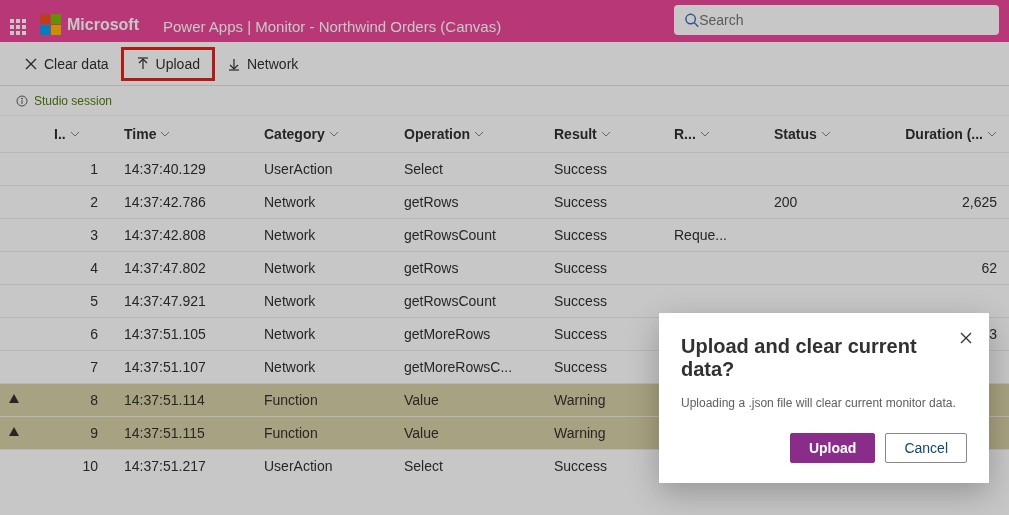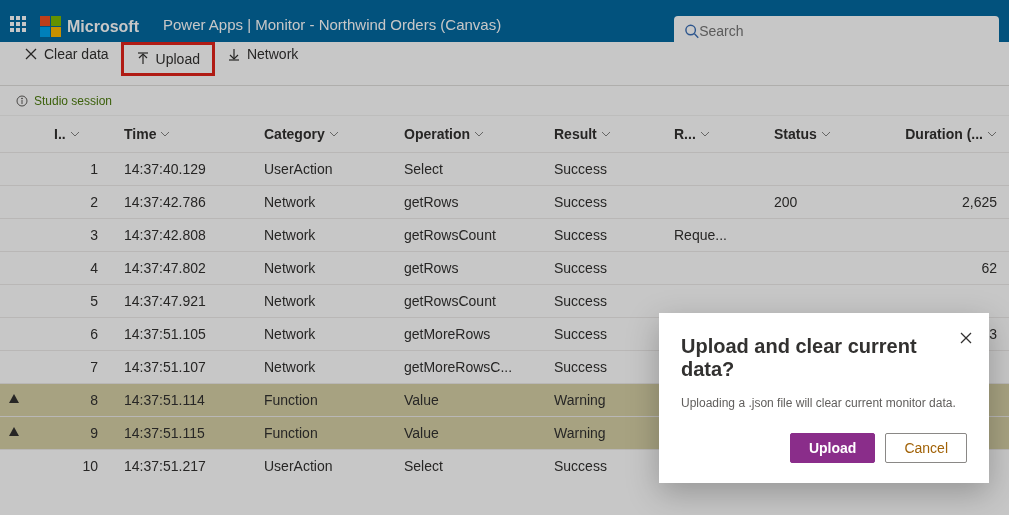--- a/index.html
+++ b/index.html
@@ -1,29 +1,29 @@
 <!DOCTYPE html>
 <html><head>
 <meta charset="utf-8">
 <style>
   * { box-sizing: border-box; margin: 0; padding: 0; }
   body { font-family: "Segoe UI", Arial, sans-serif; font-size: 14px; background: #fff; width: 1009px; height: 515px; overflow: hidden; position: relative; color: #323130; }
 
-  .topbar { background: #0369a1; color: #fff; height: 42px; display: flex; align-items: flex-start; padding: 16px 10px; gap: 14px; }
+  .topbar { background: #ec4899; color: #fff; height: 42px; display: flex; align-items: flex-end; padding: 7px 10px; gap: 14px; }
   .waffle { display: grid; grid-template-columns: repeat(3,4px); grid-template-rows: repeat(3,4px); gap: 2px; }
   .waffle span { background: #fff; width: 4px; height: 4px; }
   .ms-logo { display: flex; align-items: center; gap: 6px; font-weight: 600; font-size: 16px; }
   .ms-squares { display: grid; grid-template-columns: 10px 10px; grid-template-rows: 10px 10px; gap: 1px; }
   .sq1{background:#f25022}.sq2{background:#7fba00}.sq3{background:#00a4ef}.sq4{background:#ffb900}
   .app-title { font-size: 15px; color:#fff; margin-left: 10px;}
   .search-wrap { margin-left: auto; display:flex; align-items:center; background:#fff; color:#666; height:30px; width:325px; border-radius:4px; padding:0 10px; gap:0;}
   .search-wrap svg { width:16px; height:16px; }
   .search-wrap input { border:none; outline:none; font-size:14px; width:100%; }
 
-  .toolbar { height: 44px; display:flex; align-items:flex-start; gap: 2px; padding: 0 14px; border-bottom: 1px solid #e1dfdd; }
+  .toolbar { height: 44px; display:flex; align-items:center; gap: 2px; padding: 0 14px; border-bottom: 1px solid #e1dfdd; }
   .tb-btn { display:flex; align-items:center; gap:6px; padding: 4px 10px; color:#323130; cursor:pointer; background:transparent; border:none; font-size:14px;}
   .tb-btn svg { width:14px; height:14px; }
   .hl-box { border: 3px solid #e2231a; padding:2px; }
 
   .session-bar { height: 30px; display:flex; align-items:center; gap:6px; padding:0 16px; font-size:12px; color:#4d7c0f; border-bottom:1px solid #f3f2f1;}
   .session-bar svg{width:12px;height:12px;}
 
   .grid-wrap { position:relative; height: calc(515px - 42px - 44px - 30px); overflow:hidden; }
   table { border-collapse: collapse; width: 100%; table-layout:fixed;}
   th { text-align:left; font-weight:600; font-size:14px; padding: 10px 8px; color:#323130; white-space:nowrap; overflow:hidden; text-overflow:ellipsis;}
@@ -37,21 +37,21 @@
   .dim-overlay { position:absolute; inset:0; background: rgba(0,0,0,0.22); }
 
   .dialog { position:absolute; right:20px; bottom:32px; width:330px; background:#fff; box-shadow: 0 10px 30px rgba(0,0,0,.25); padding: 22px 22px 20px; }
   .dialog h2 { font-size:20px; font-weight:600; margin-bottom:14px; padding-right:20px; }
   .dialog p { font-size:12px; color:#605e5c; margin-bottom:22px; line-height:1.35;}
   .dialog .close { position:absolute; top:18px; right:16px; cursor:pointer; background:none; border:none;}
   .dialog .close svg{width:14px;height:14px;}
   .dlg-btns { display:flex; gap:10px; justify-content:flex-end;}
   .btn { padding:6px 18px; font-size:14px; border-radius:2px; cursor:pointer; border:1px solid; }
   .btn-pri { background:#8a2d8a; color:#fff; border-color:#8a2d8a; font-weight:600;}
-  .btn-sec { background:#fff; color:#a16207; border-color:#8a8886;}
+  .btn-sec { background:#fff; color:#0c4a6e; border-color:#8a8886;}
 </style>
 </head>
 <body>
 
 <div class="topbar">
   <div class="waffle">
     <span></span>
       <span></span>
       <span></span>
       <span></span>

